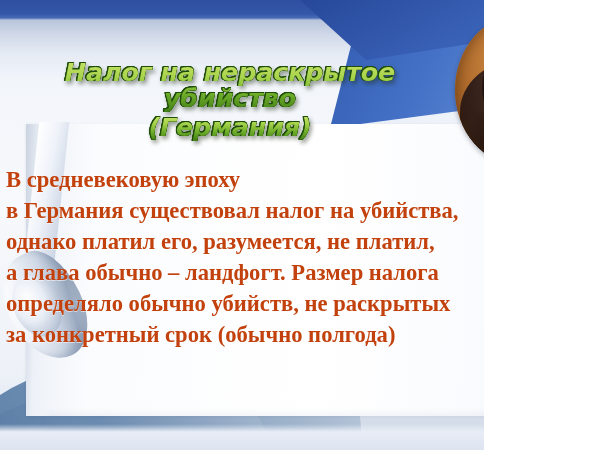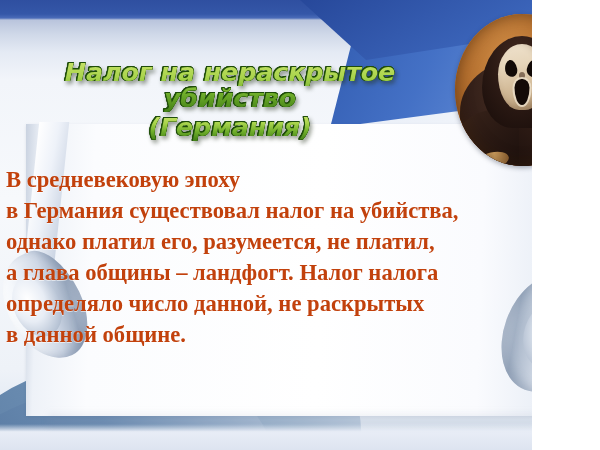--- a/index.html
+++ b/index.html
@@ -7,21 +7,20 @@
     padding: 0;
     background: #ffffff;
   }
   #slide {
     position: relative;
     width: 484px;
     height: 450px;
     overflow: hidden;
     font-family: "Liberation Serif", "DejaVu Serif", serif;
     background: #e7ebf3;
-    padding-left: 48px;
   }
 
   
   .bg-base {
     position: absolute;
     inset: 0;
     background: linear-gradient(180deg,
         #2f4fa0 0px, #3457a8 14px,
         #4a6bb8 18px,
         #b9c4dc 20px,
@@ -329,23 +328,23 @@
 
   <div class="title-block">
     <span class="title-line l1">Налог на нераскрытое убийство</span>
     <span class="title-line l2">(Германия)</span>
   </div>
 
   <div class="body-text">
     <span class="ln l1">В средневековую эпоху</span>
     <span class="ln">в Германия существовал налог на убийства,</span>
     <span class="ln">однако платил его, разумеется, не платил,</span>
-    <span class="ln">а глава общины – ландфогт. Налог налога</span>
-    <span class="ln">определяло число данной, не раскрытых</span>
-    <span class="ln">в данной общине.</span>
+    <span class="ln">а глава обычно – ландфогт. Размер налога</span>
+    <span class="ln">определяло обычно убийств, не раскрытых</span>
+    <span class="ln">за конкретный срок (обычно полгода)</span>
   </div>
 
   <div class="portrait">
     <div class="p-bg"></div>
     <div class="p-cloak"></div>
     <div class="p-shoulder-l"></div>
     <div class="p-shoulder-r"></div>
     <div class="p-hood"></div>
     <div class="p-mask">
       <div class="p-eye l"></div>

